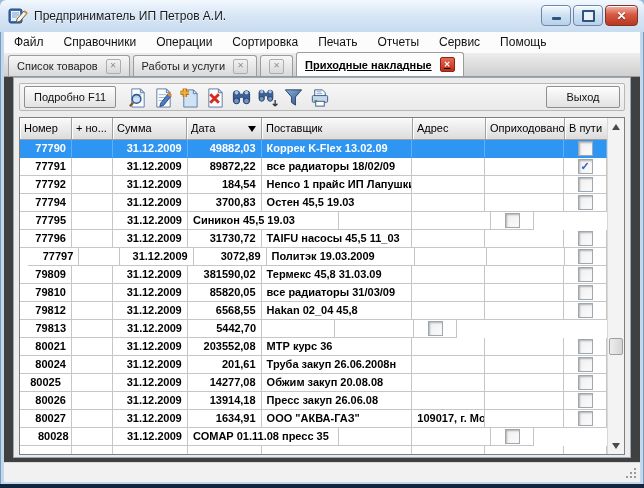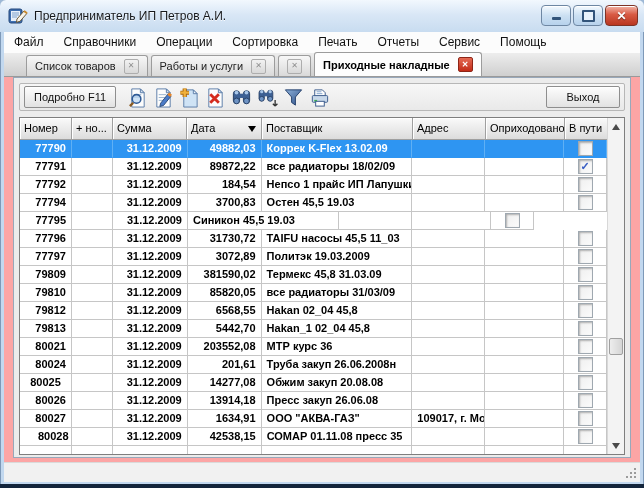--- a/index.html
+++ b/index.html
@@ -11,29 +11,29 @@
   .appicon{margin:0 6px 0 8px;display:flex;}
   .apptitle{font-size:12px;color:#15181C;text-shadow:0 1px 0 rgba(255,255,255,.8);}
   .wbtns{position:absolute;right:6px;top:5px;display:flex;gap:2px;}
   .wbtn{width:28px;height:19px;border:1px solid #6E87A3;border-radius:4px;display:flex;align-items:center;justify-content:center;
     background:linear-gradient(#F4FAFF,#CCE0F2 50%,#B7D2EC);box-shadow:inset 0 1px 0 #fff;cursor:default;}
   .wbtn .dash{width:9px;height:3px;background:#32547A;border-radius:1px;margin-top:6px;}
   .wbtn .box{width:9px;height:8px;border:2px solid #32547A;border-radius:1px;background:#E8F2FB;}
   .wbtn.close{width:31px;background:linear-gradient(#F2B5A8,#D85A44 45%,#B93620);border-color:#7E3326;}
   .wbtn.close .x{color:#fff;font-size:12px;font-weight:bold;line-height:1;text-shadow:0 1px 1px rgba(0,0,0,.5);}
   
-  .inner{position:absolute;left:4px;right:4px;top:32px;height:449px;background:#fca5a5;}
+  .inner{position:absolute;left:4px;right:4px;top:32px;height:449px;background:#404040;}
   .menubar{position:absolute;left:0;right:0;top:0;height:21px;background:#FCFCFC;display:flex;align-items:center;border-bottom:1px solid #E6E6E6;}
   .menuitem{font-size:12px;color:#111;padding:0 10px;line-height:21px;cursor:default;}
   
   .tabstrip{position:absolute;left:0;right:0;top:21px;height:24px;background:linear-gradient(#EDEDED,#CFCFCF);
-    border-bottom:1px solid #9A9A9A;display:flex;align-items:flex-end;padding-left:22px;box-sizing:border-box;}
+    border-bottom:1px solid #9A9A9A;display:flex;align-items:flex-end;padding-left:4px;box-sizing:border-box;}
   .tab{display:flex;align-items:center;gap:8px;height:20px;padding:0 8px;margin-right:3px;border:1px solid #9C9C9C;border-bottom:none;
     border-radius:3px 3px 0 0;background:linear-gradient(#F7F7F7,#D9D9D9);font-size:11px;color:#222;cursor:default;}
-  .tab.active{height:23px;background:#FDFDFD;font-weight:bold;color:#000;}
+  .tab.active{height:23px;background:#FDFDFD;font-weight:bold;color:#000;text-decoration:underline;}
   .tabx{width:13px;height:13px;border:1px solid #ADADAD;border-radius:2px;background:linear-gradient(#F2F2F2,#D8D8D8);
     display:flex;align-items:center;justify-content:center;font-size:8px;color:#8F8F8F;line-height:1;}
   .tab.active .tabx{background:linear-gradient(#E46A54,#C22B17);border-color:#8E2517;color:#fff;font-weight:bold;}
   
   .client{position:absolute;left:9px;right:9px;top:45px;height:381px;background:#ECECEC;border:1px solid #98A8BA;box-sizing:border-box;}
   .toolbar{position:absolute;left:5px;right:5px;top:5px;height:28px;background:linear-gradient(#F7F7F7,#E9E9E9);
     border:1px solid #B7B7B7;border-radius:2px;box-sizing:border-box;display:flex;align-items:center;}
   .pushbtn{height:22px;border:1px solid #8E8E8E;border-radius:2px;background:linear-gradient(#FDFDFD,#E2E2E2);
     font-size:11px;color:#111;padding:0 9px;font-family:"Liberation Sans",sans-serif;box-shadow:inset 0 1px 0 #fff;cursor:default;}
   .detail{margin-left:4px;}
@@ -301,21 +301,21 @@
               <div class="gcell a-right" style="width: 75px;">31.12.2009</div>
               <div class="gcell a-right" style="width: 74px;">31730,72</div>
               <div class="gcell a-left" style="width: 151px;">TAIFU насосы 45,5 11_03</div>
               <div class="gcell a-left" style="width: 73px;"></div>
               <div class="gcell a-left" style="width: 79px;"></div>
               <div class="gcell a-center" style="width: 43px;">
                 <div class="cb"></div>
               </div>
             </div>
             <div class="grow">
-              <div class="gcell a-right" style="width: 52px;">77797</div>
+              <div class="gcell a-right" style="width: 52px; margin-left: 8px;">77797</div>
               <div class="gcell a-left" style="width: 41px;"></div>
               <div class="gcell a-right" style="width: 75px;">31.12.2009</div>
               <div class="gcell a-right" style="width: 74px;">3072,89</div>
               <div class="gcell a-left" style="width: 151px;">Политэк 19.03.2009</div>
               <div class="gcell a-left" style="width: 73px;"></div>
               <div class="gcell a-left" style="width: 79px;"></div>
               <div class="gcell a-center" style="width: 43px;">
                 <div class="cb"></div>
               </div>
             </div>
@@ -353,21 +353,20 @@
               <div class="gcell a-left" style="width: 79px;"></div>
               <div class="gcell a-center" style="width: 43px;">
                 <div class="cb"></div>
               </div>
             </div>
             <div class="grow">
               <div class="gcell a-right" style="width: 52px;">79813</div>
               <div class="gcell a-left" style="width: 41px;"></div>
               <div class="gcell a-right" style="width: 75px;">31.12.2009</div>
               <div class="gcell a-right" style="width: 74px;">5442,70</div>
-              <div class="gcell a-left" style="width: 151px;">Hakan_1 02_04 45,8</div>
               <div class="gcell a-left" style="width: 73px;"></div>
               <div class="gcell a-left" style="width: 79px;"></div>
               <div class="gcell a-center" style="width: 43px;">
                 <div class="cb"></div>
               </div>
             </div>
             <div class="grow">
               <div class="gcell a-right" style="width: 52px;">80021</div>
               <div class="gcell a-left" style="width: 41px;"></div>
               <div class="gcell a-right" style="width: 75px;">31.12.2009</div>
@@ -424,21 +423,20 @@
               <div class="gcell a-left" style="width: 73px;">109017, г. Мос</div>
               <div class="gcell a-left" style="width: 79px;"></div>
               <div class="gcell a-center" style="width: 43px;">
                 <div class="cb"></div>
               </div>
             </div>
             <div class="grow">
               <div class="gcell a-right" style="width: 52px; padding-left: 18px;">80028</div>
               <div class="gcell a-left" style="width: 41px;"></div>
               <div class="gcell a-right" style="width: 75px;">31.12.2009</div>
-              <div class="gcell a-right" style="width: 74px;">42538,15</div>
               <div class="gcell a-left" style="width: 151px;">СОМАР 01.11.08 пресс 35</div>
               <div class="gcell a-left" style="width: 73px;"></div>
               <div class="gcell a-left" style="width: 79px;"></div>
               <div class="gcell a-center" style="width: 43px;">
                 <div class="cb"></div>
               </div>
             </div>
             <div class="grow filler">
               <div class="gcell a-right" style="width: 52px;"></div>
               <div class="gcell a-left" style="width: 41px;"></div>

